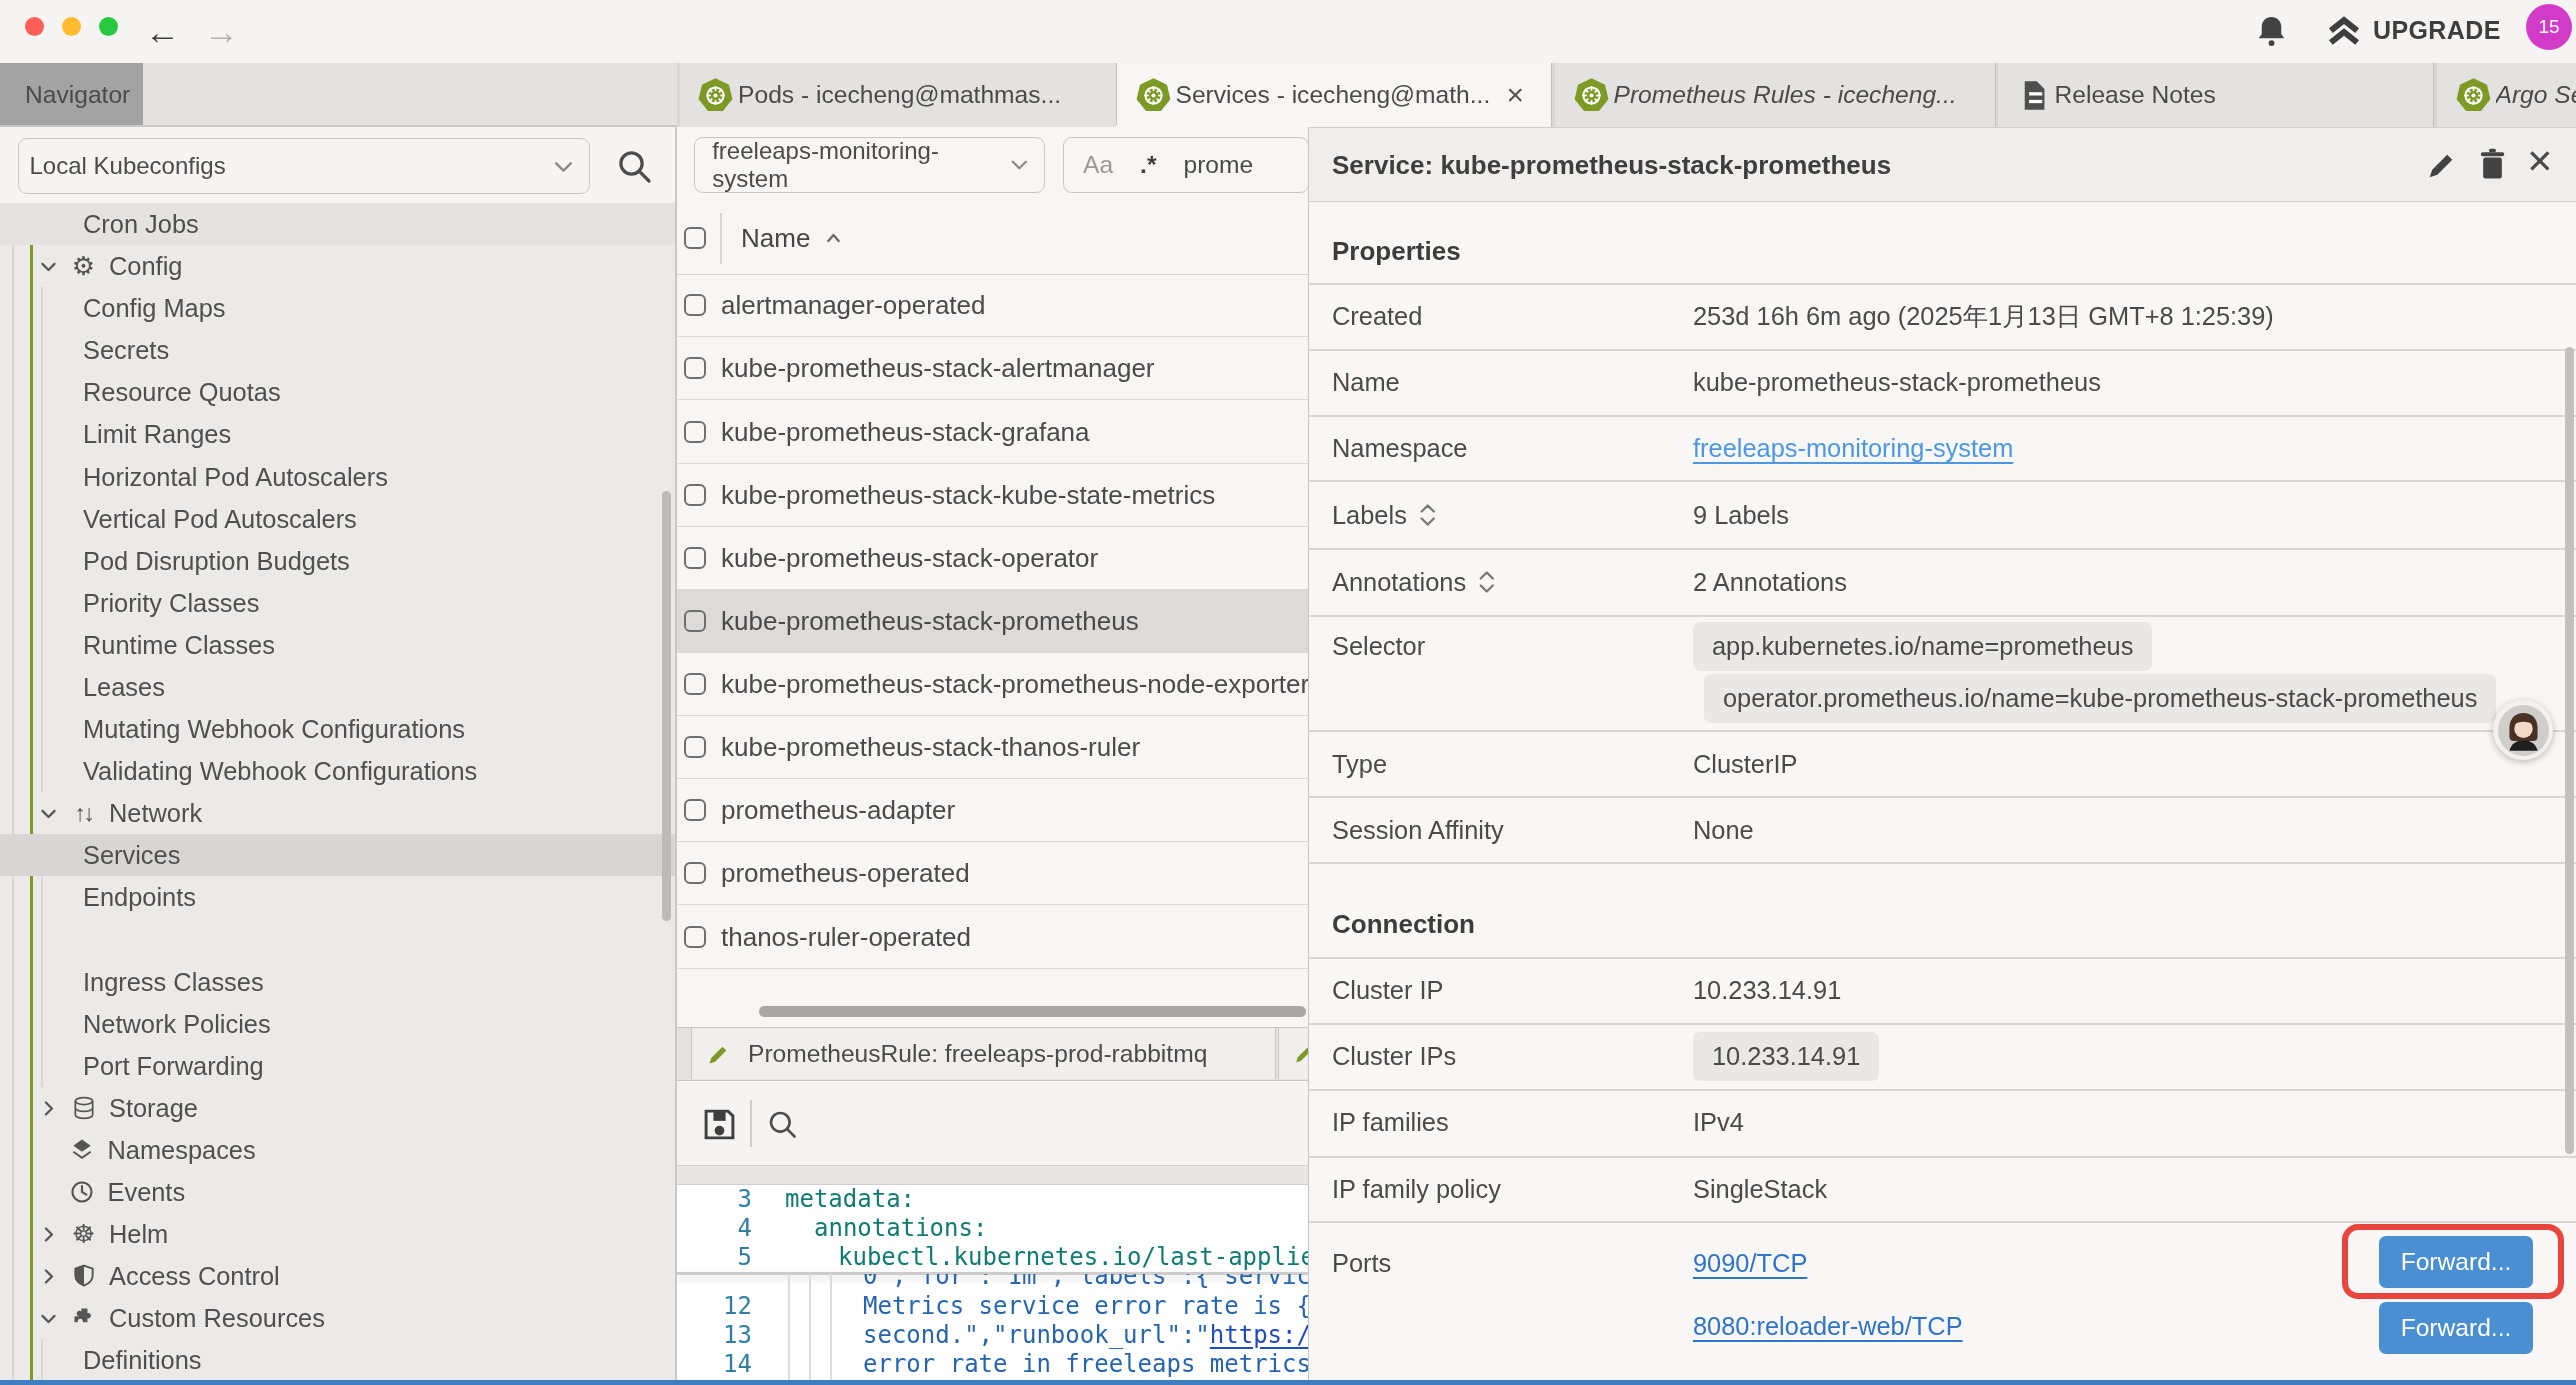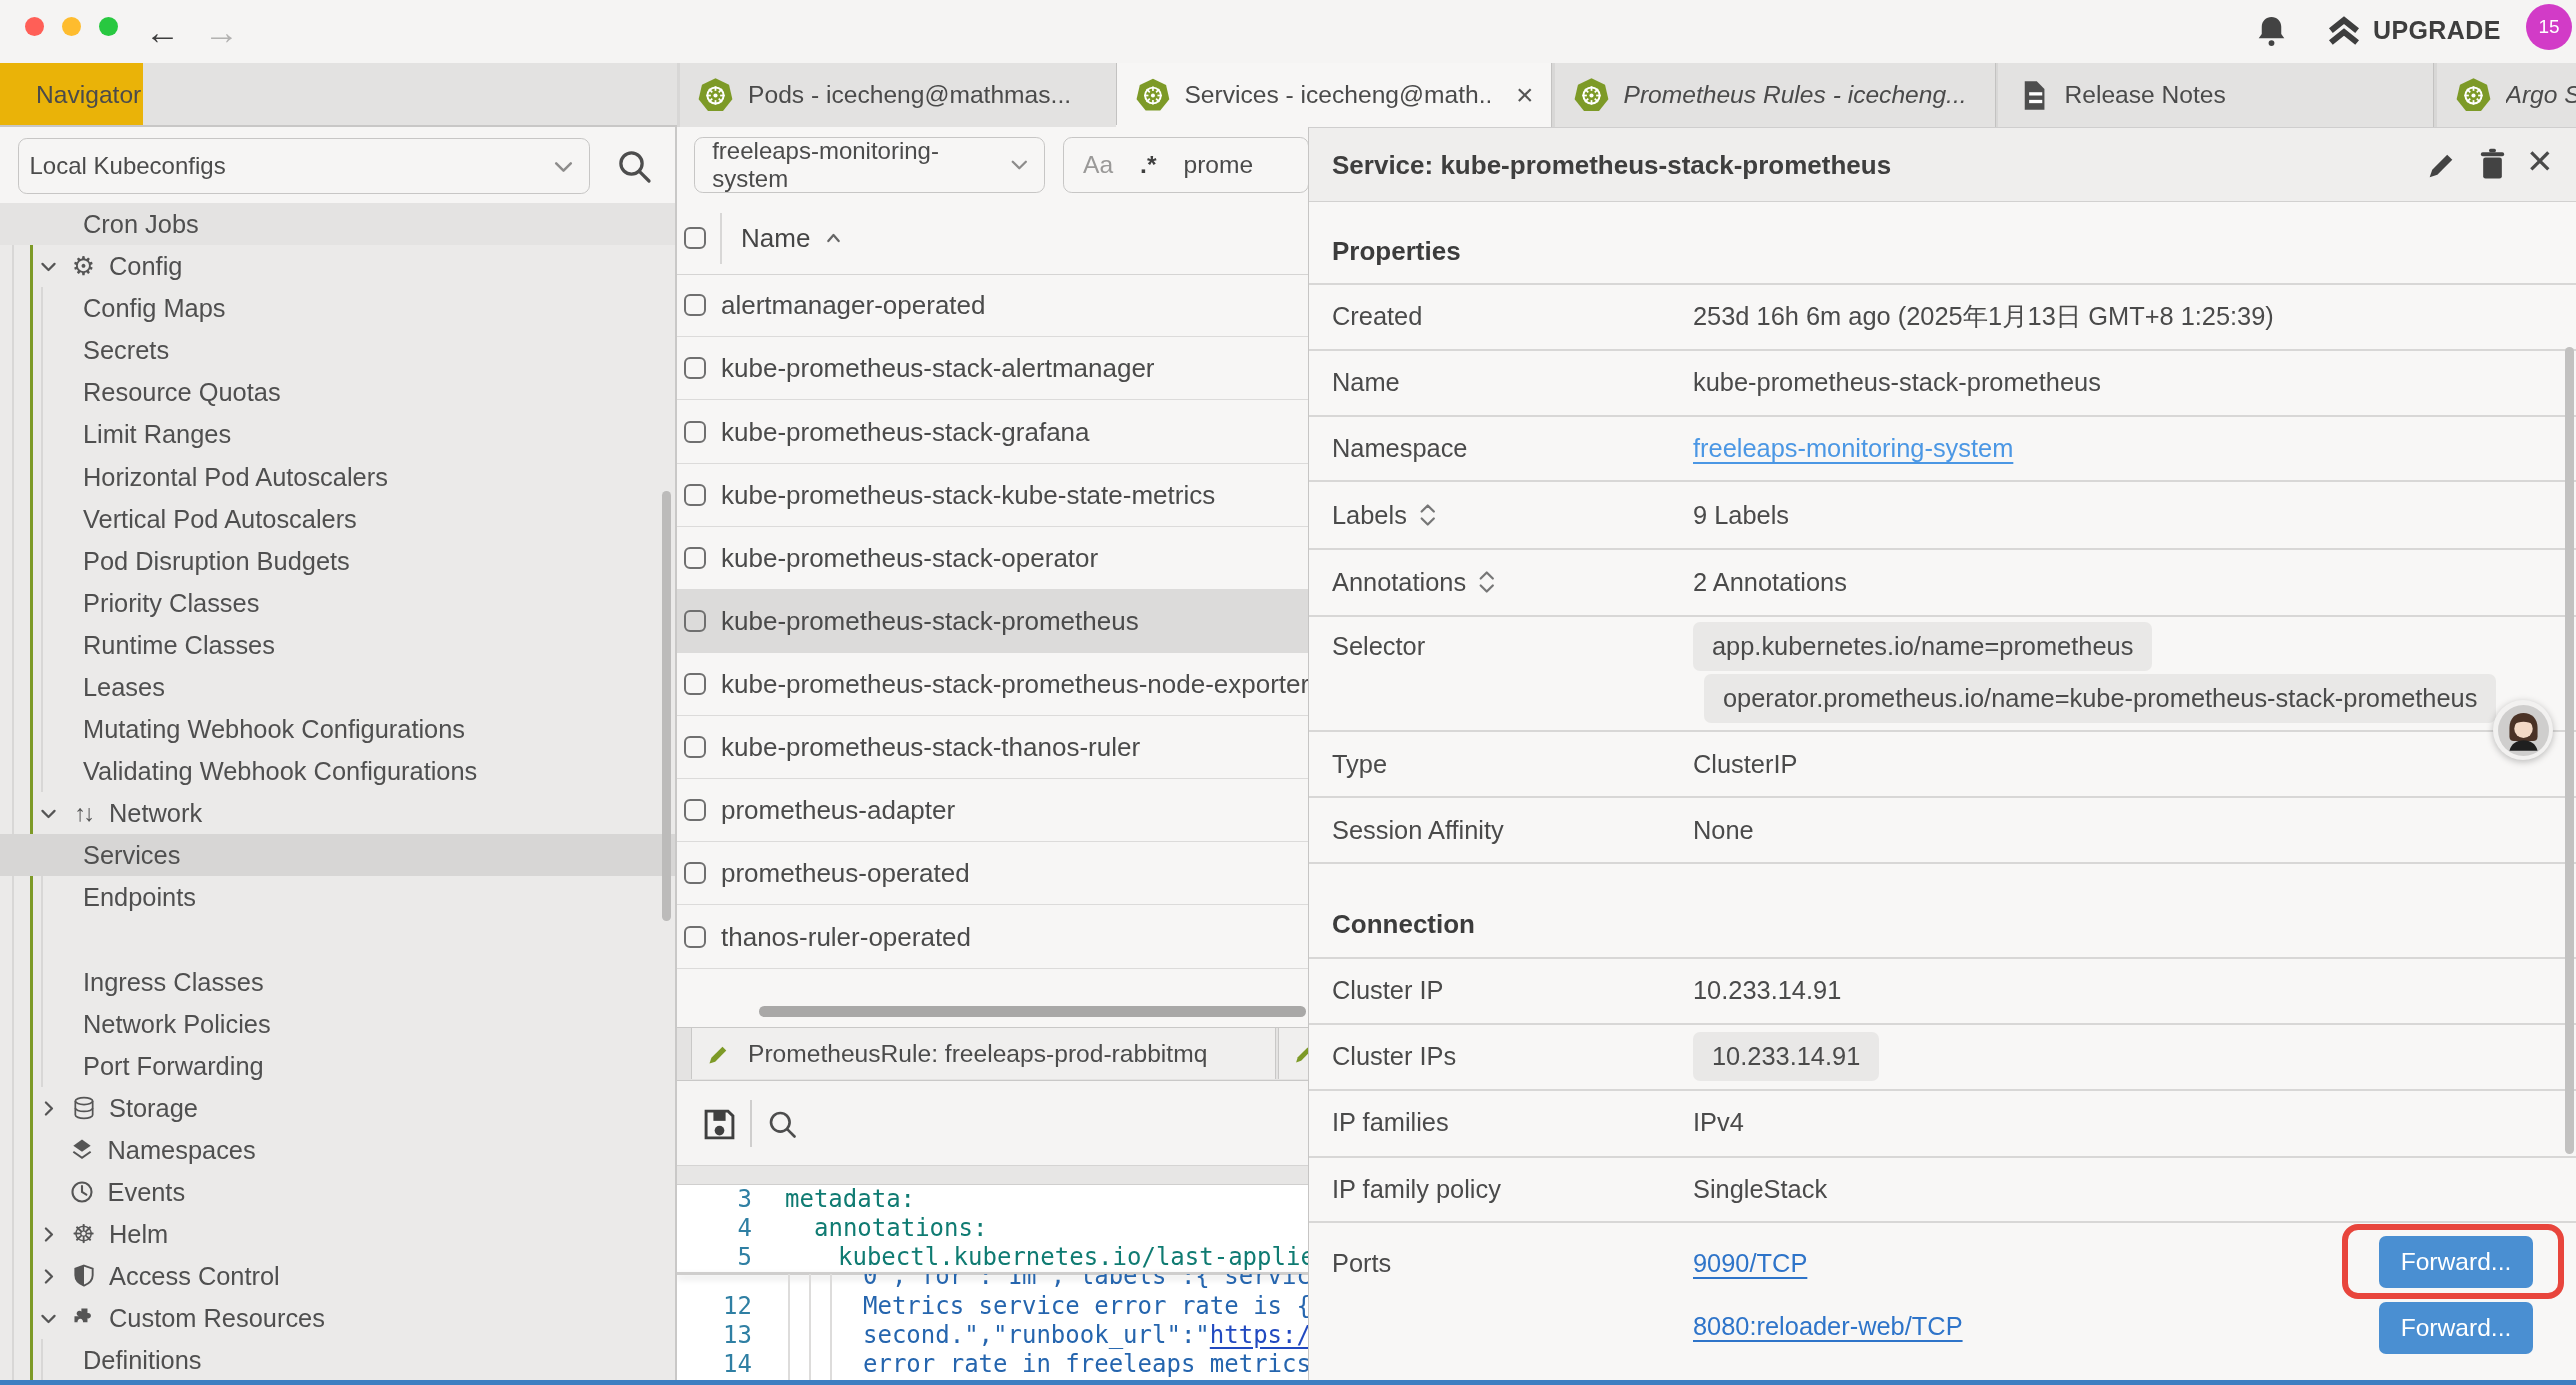--- a/index.html
+++ b/index.html
@@ -9,24 +9,24 @@
   
   #topbar{position:absolute;left:0;top:0;width:2576px;height:63px;background:#f5f4f3}
   .tl{position:absolute;top:16.7px;width:19px;height:19px;border-radius:50%}
   .nav-arrow{position:absolute;top:7px;font-size:35px;line-height:49px;color:#3e3e3e}
   .nav-arrow.disabled{color:#b3b2b1}
   #upgrade-label{position:absolute;top:16px;font-size:25px;font-weight:600;letter-spacing:0.4px;color:#3e3e3e}
   #badge{position:absolute;left:2526px;top:3.5px;width:46px;height:46px;border-radius:50%;background:#d23bc7;color:#fff;font-size:19px;font-weight:400;display:flex;align-items:center;justify-content:center}
 
   
   #headerrow{position:absolute;left:0;top:63px;width:2576px;height:64px;background:#e3e2e1}
-  #navigator-tab{position:absolute;left:0;top:0;width:143px;height:64px;background:#eab308;display:flex;align-items:center;padding-left:36px;font-size:24.6px;color:#4b4b4b}
+  #navigator-tab{position:absolute;left:0;top:0;width:143px;height:64px;background:#a3a3a3;display:flex;align-items:center;padding-left:25px;font-size:24.6px;color:#4b4b4b}
   #headerrow .hr-border{position:absolute;left:0;top:62px;width:2576px;height:1.8px;background:#c8c7c6}
   #tabbar{position:absolute;left:677px;top:0;width:1899px;height:64px;background:#d8d7d6;overflow:hidden}
-  .tab{position:absolute;top:0;height:64px;background:#e3e2e1;border-right:1.8px solid #c3c2c1;display:flex;align-items:center;gap:14px;padding:0 17.5px;font-size:24.6px;color:#4a4a4a;overflow:hidden;white-space:nowrap}
+  .tab{position:absolute;top:0;height:64px;background:#e3e2e1;border-right:1.8px solid #c3c2c1;display:flex;align-items:center;gap:4px;padding:0 17.5px;font-size:24.6px;color:#4a4a4a;overflow:hidden;white-space:nowrap}
   .tab.active{background:#f7f6f5;border-left:1.8px solid #c3c2c1;z-index:2}
   .tab .tlabel{overflow:hidden;text-overflow:clip}
   .tab.italic .tlabel{font-style:italic}
   .tab .close{margin-left:12.3px;font-size:30px;color:#555}
   #active-tab-patch{position:absolute;left:1116px;top:125px;width:192px;height:2.6px;background:#f7f6f5;z-index:3}
 
   
   #sidebar{position:absolute;left:0;top:127px;width:677px;height:1258px;background:#f6f5f4;overflow:hidden}
   #sidebar .side-border{position:absolute;right:0;top:0;width:1.8px;height:1258px;background:#c9c8c7}
   .selbox{position:absolute;height:56px;border:1.8px solid #c7c6c5;border-radius:8.8px;display:flex;align-items:center;font-size:24px;color:#4b4b4b;background:transparent}

